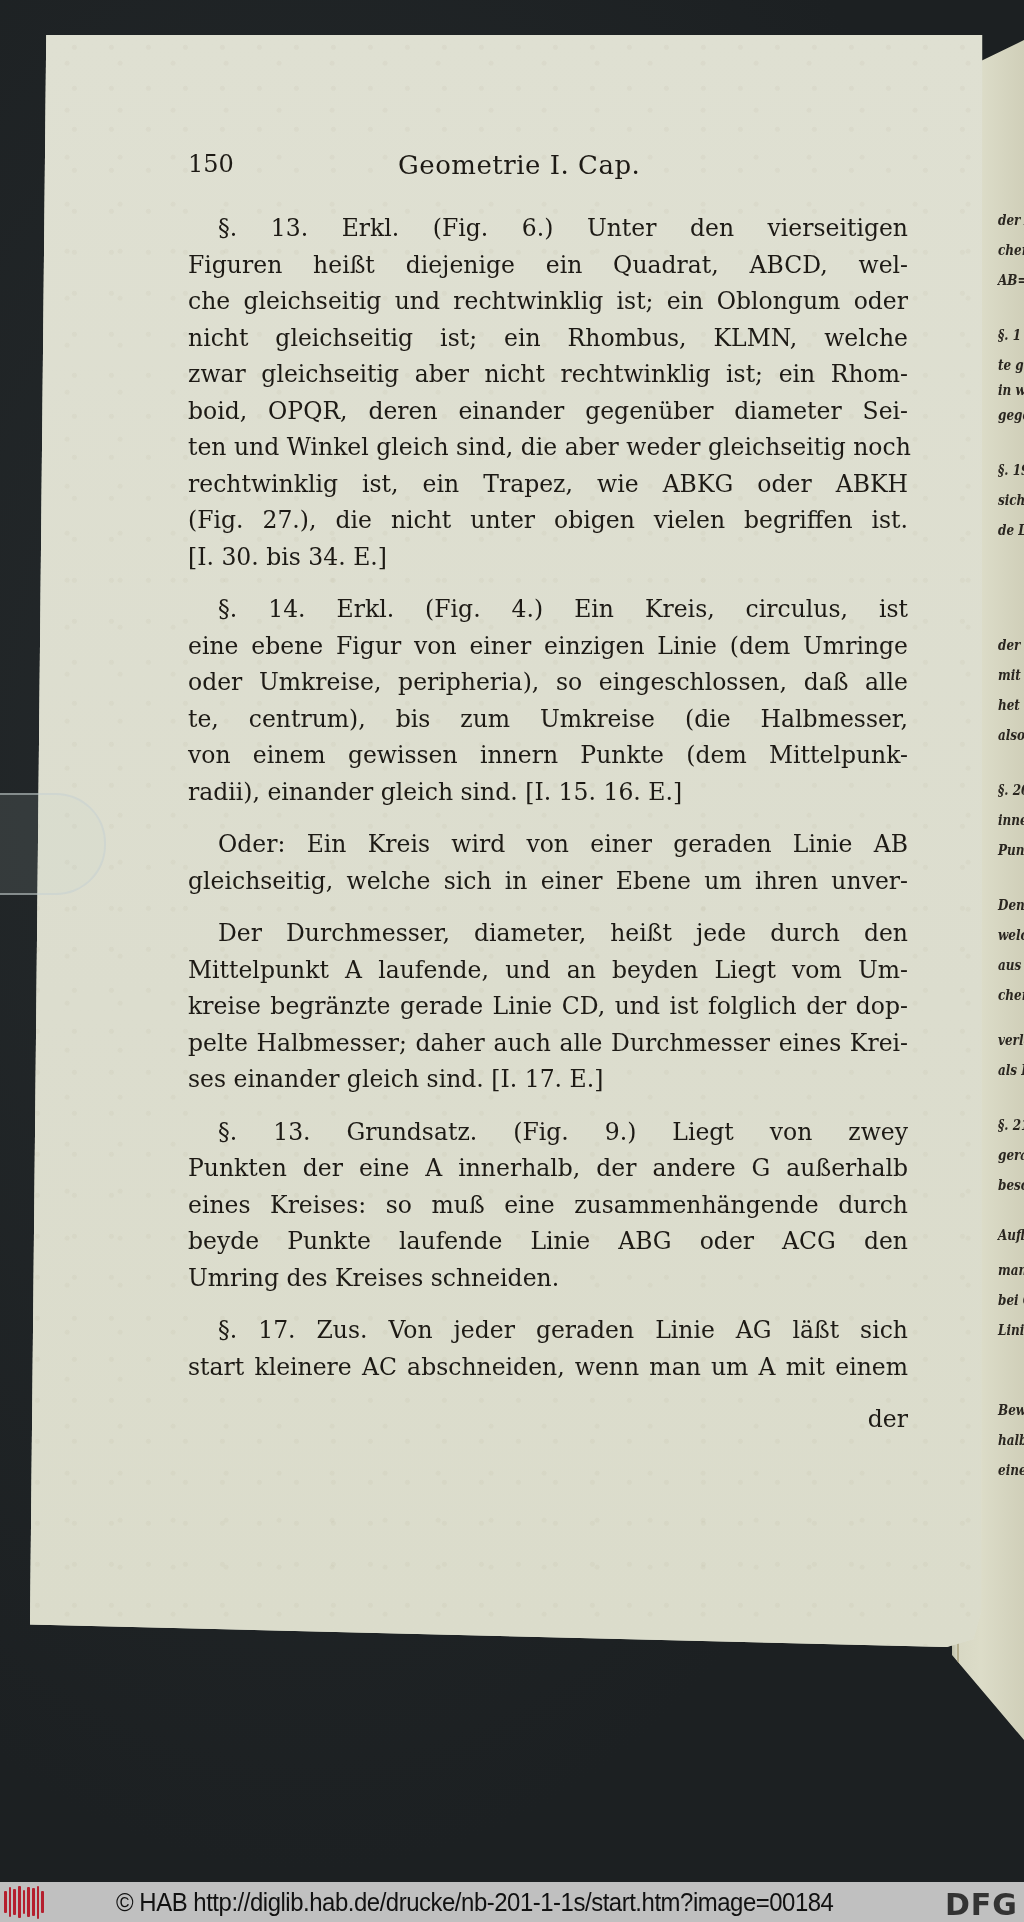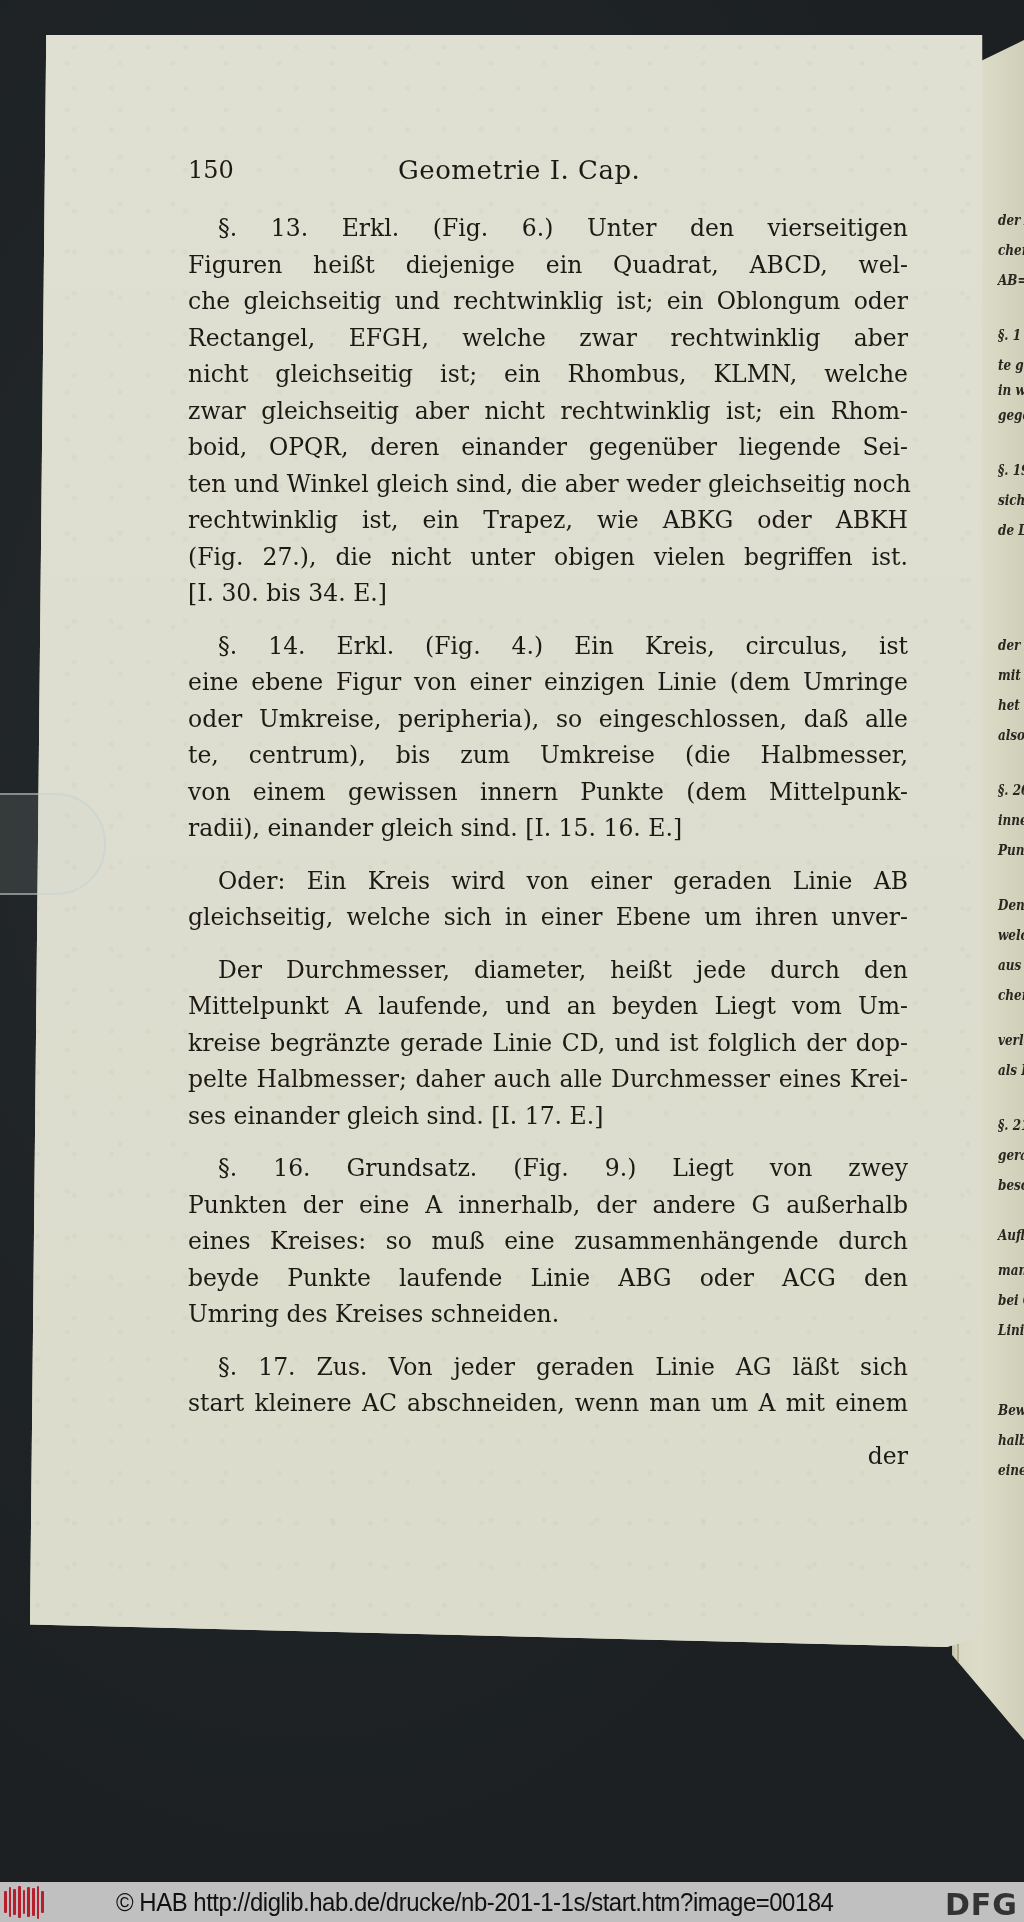--- a/index.html
+++ b/index.html
@@ -44,21 +44,21 @@
     border-radius:0 50px 50px 0;
     background:rgba(200,210,205,.12);
   }
   .text-block {
     position:absolute; left:188px; top:150px; width:720px;
     color:#1d1a15;
     font-family:"DejaVu Serif", serif;
     font-size:23.5px;
   }
   .header {
-    display:flex; height:40px; align-items:center; margin-bottom:20px;
+    display:flex; height:40px; align-items:flex-start; margin-bottom:20px;
   }
   .header .page-number { width:210px; font-size:24px; }
   .header .running-title { font-size:26px; letter-spacing:.5px; }
   .para { margin:0 0 16px 0; line-height:36.5px; text-align:justify; }
   .para .line { display:block; white-space:nowrap; text-align:justify; text-align-last:justify; }
   .para .line.last { text-align-last:left; }
   .para.indent .line.first { padding-left:30px; }
   .catchword { text-align:right; line-height:36px; }
   .footer {
     position:absolute; left:0; top:1882px; width:1024px; height:40px;
@@ -126,24 +126,23 @@
 <div class="text-block">
   <div class="header">
     <span class="page-number">150</span>
     <span class="running-title">Geometrie I. Cap.</span>
   </div>
   <div id="paras">
       <div class="para indent">
         <span class="line first">§. 13.  Erkl. (Fig. 6.) Unter den vierseitigen</span>
         <span class="line">Figuren heißt diejenige ein Quadrat, ABCD, wel-</span>
         <span class="line">che gleichseitig und rechtwinklig ist; ein Oblongum oder</span>
-        <span class="line">Rectangel, EFGH, welche zwar rechtwinklig aber</span>
         <span class="line">nicht gleichseitig ist; ein Rhombus, KLMN, welche</span>
         <span class="line">zwar gleichseitig aber nicht rechtwinklig ist; ein Rhom-</span>
-        <span class="line">boid, OPQR, deren einander gegenüber liegende Sei-</span>
+        <span class="line">boid, OPQR, deren einander gegenüber diameter Sei-</span>
         <span class="line">ten und Winkel gleich sind, die aber weder gleichseitig noch</span>
         <span class="line">rechtwinklig ist, ein Trapez, wie ABKG oder ABKH</span>
         <span class="line">(Fig. 27.), die nicht unter obigen vielen begriffen ist.</span>
         <span class="line last">[I. 30. bis 34. E.]</span>
       </div>
       <div class="para indent">
         <span class="line first">§. 14.  Erkl. (Fig. 4.) Ein Kreis, circulus, ist</span>
         <span class="line">eine ebene Figur von einer einzigen Linie (dem Umringe</span>
         <span class="line">oder Umkreise, peripheria), so eingeschlossen, daß alle</span>
         <span class="line">te, centrum), bis zum Umkreise (die Halbmesser,</span>
@@ -155,21 +154,21 @@
         <span class="line">gleichseitig, welche sich in einer Ebene um ihren unver-</span>
       </div>
       <div class="para indent">
         <span class="line first">Der Durchmesser, diameter, heißt jede durch den</span>
         <span class="line">Mittelpunkt A laufende, und an beyden Liegt vom Um-</span>
         <span class="line">kreise begränzte gerade Linie CD, und ist folglich der dop-</span>
         <span class="line">pelte Halbmesser; daher auch alle Durchmesser eines Krei-</span>
         <span class="line last">ses einander gleich sind.  [I. 17. E.]</span>
       </div>
       <div class="para indent">
-        <span class="line first">§. 16.  Grundsatz. (Fig. 9.) Liegt von zwey</span>
+        <span class="line first">§. 13.  Grundsatz. (Fig. 9.) Liegt von zwey</span>
         <span class="line">Punkten der eine A innerhalb, der andere G außerhalb</span>
         <span class="line">eines Kreises: so muß eine zusammenhängende durch</span>
         <span class="line">beyde Punkte laufende Linie ABG oder ACG den</span>
         <span class="line last">Umring des Kreises schneiden.</span>
       </div>
       <div class="para indent" style="margin-bottom: 16px;">
         <span class="line first">§. 17.  Zus. Von jeder geraden Linie AG läßt sich</span>
         <span class="line">start kleinere AC abschneiden, wenn man um A mit einem</span>
       </div>
     </div>

